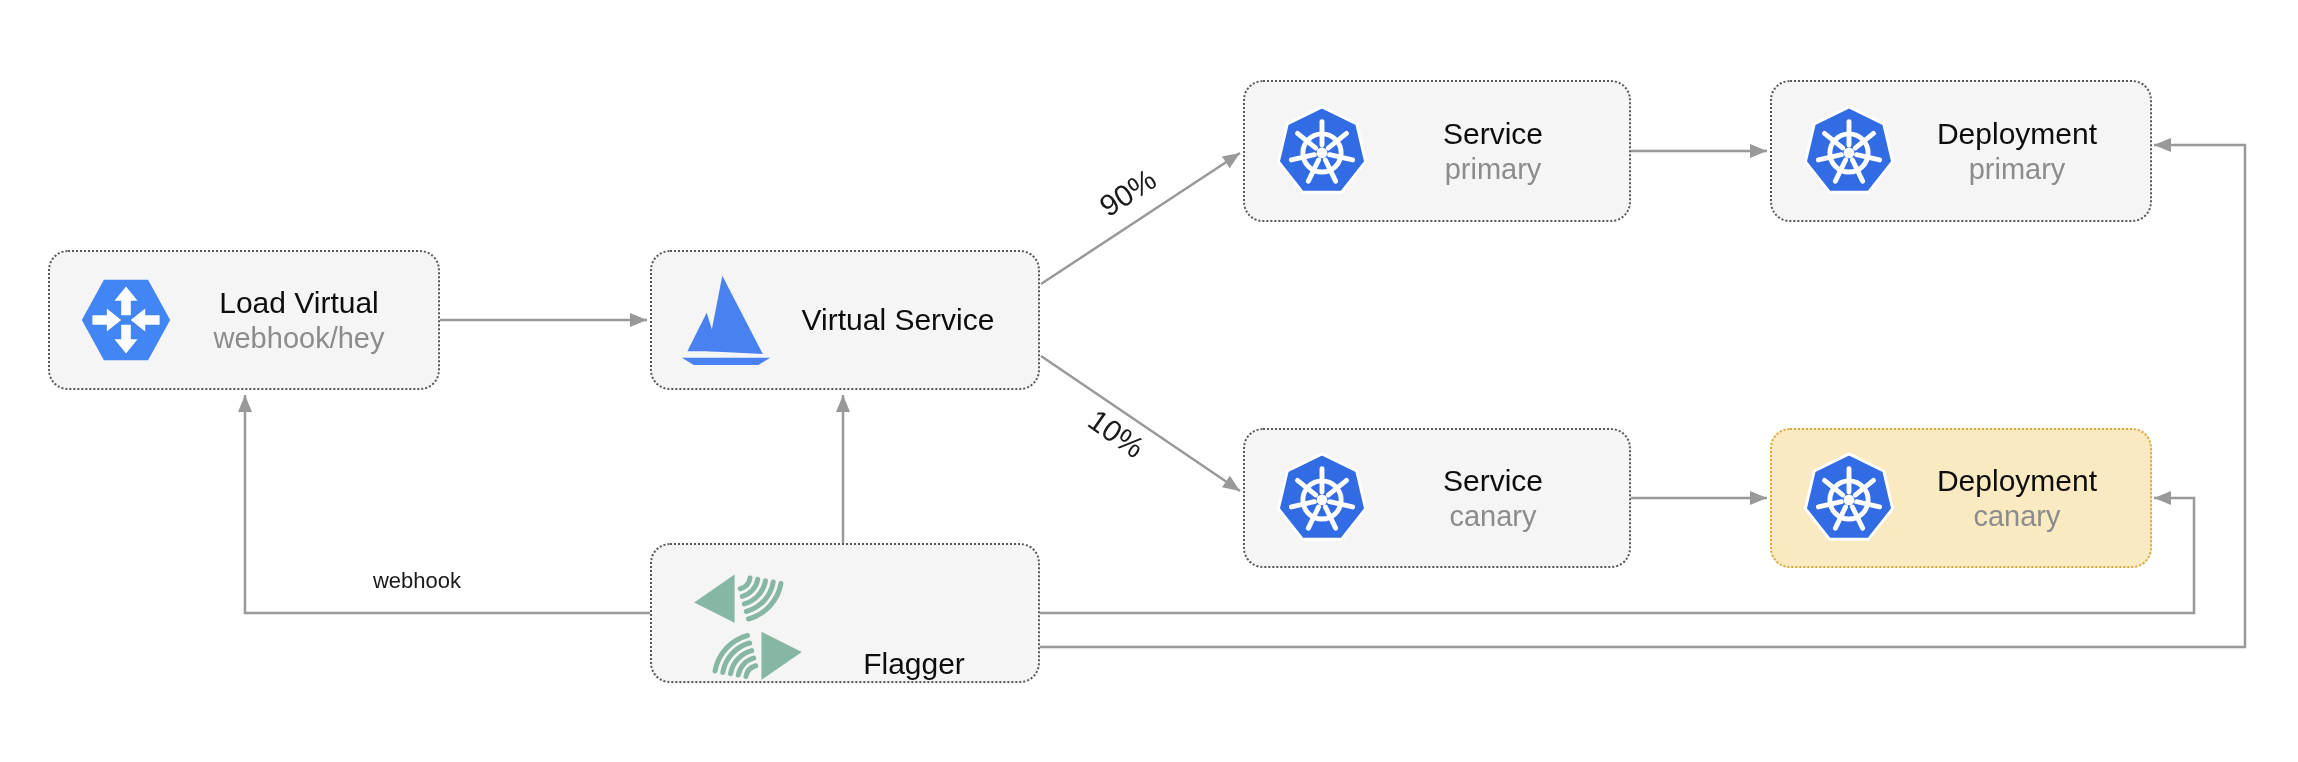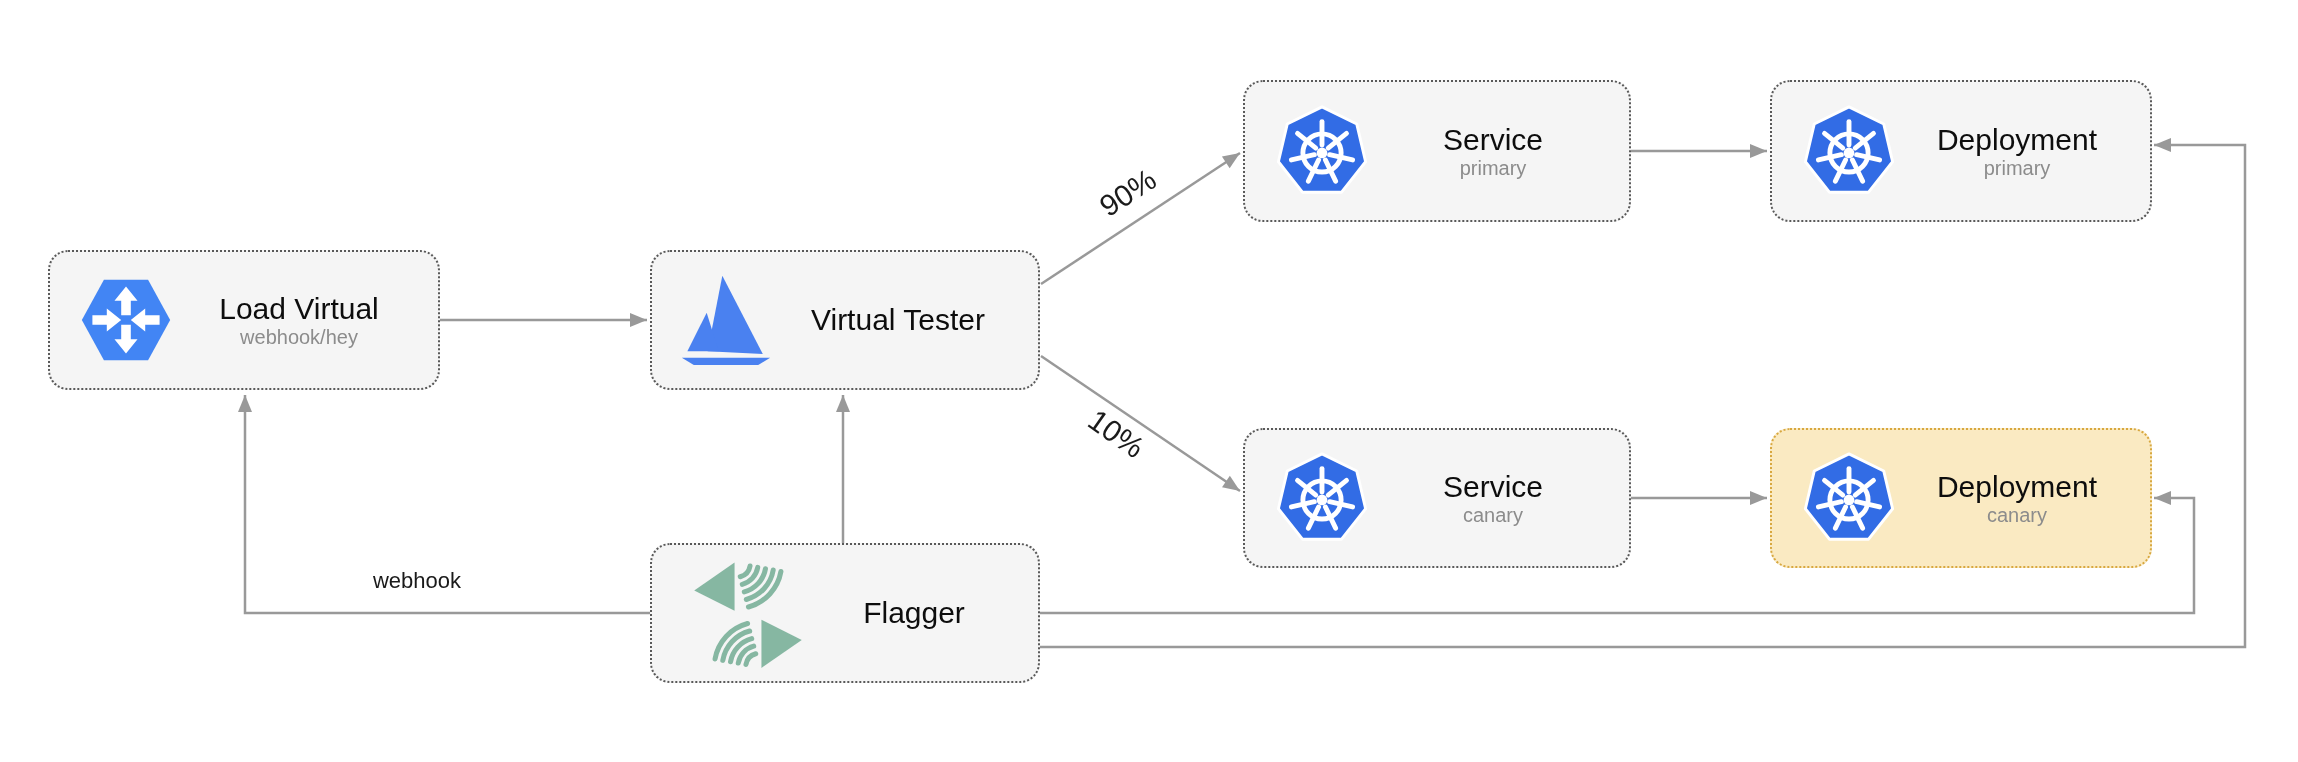--- a/index.html
+++ b/index.html
@@ -18,21 +18,21 @@
     box-sizing:border-box;
   }
   .node--highlight{
     background:var(--highlight-fill,#faeac2);
     border-color:var(--highlight-border,#d8a840);
   }
   .icon-wrap{flex:none;margin-left:28px;display:flex;align-items:center;justify-content:center;}
   .icon-wrap svg{display:block;}
   .labels{flex:1;text-align:center;padding-right:14px;line-height:1.18;}
   .label{display:block;font-size:30px;color:var(--label,#0d0d0d);}
-  .sublabel{display:block;font-size:20px;color:var(--sublabel,#8c8c8c);}
+  .sublabel{display:block;font-size:29px;color:var(--sublabel,#8c8c8c);}
   .edge-label{
     position:absolute;font-size:30px;color:#1a1a1a;white-space:nowrap;
     transform:translate(-50%,-50%);
   }
   .edge-label.rot-up{transform:translate(-50%,-50%) rotate(-33deg);}
   .edge-label.rot-down{transform:translate(-50%,-50%) rotate(35deg);}
   .edge-label.plain{font-size:22px;}
 </style>
 </head>
 <body>
@@ -134,21 +134,21 @@
     </span>
   </div>
 
   <div class="node" style="left:650px;top:250px;width:390px;height:140px;">
     <span class="icon-wrap" style="width:92px;height:92px;">
       <svg width="92" height="92">
           <use href="#icon-istio"></use>
         </svg>
     </span>
     <span class="labels">
-      <span class="label">Virtual Tester</span>
+      <span class="label">Virtual Service</span>
     </span>
   </div>
 
   <div class="node" style="left:1243px;top:80px;width:388px;height:142px;">
     <span class="icon-wrap" style="width:98px;height:98px;">
       <svg width="98" height="98">
           <use href="#icon-k8s"></use>
         </svg>
     </span>
     <span class="labels">
@@ -186,21 +186,21 @@
       <svg width="98" height="98">
           <use href="#icon-k8s"></use>
         </svg>
     </span>
     <span class="labels">
       <span class="label">Deployment</span>
       <span class="sublabel">canary</span>
     </span>
   </div>
 
-  <div class="node" style="left:650px;top:543px;width:390px;height:140px;">
+  <div class="node" style="left:650px;top:543px;width:390px;height:140px;align-items:flex-end;">
     <span class="icon-wrap" style="width:112px;height:112px;margin-left:40px;">
       <svg width="112" height="112">
           <use href="#icon-flagger"></use>
         </svg>
     </span>
     <span class="labels">
       <span class="label">Flagger</span>
     </span>
   </div>
 

